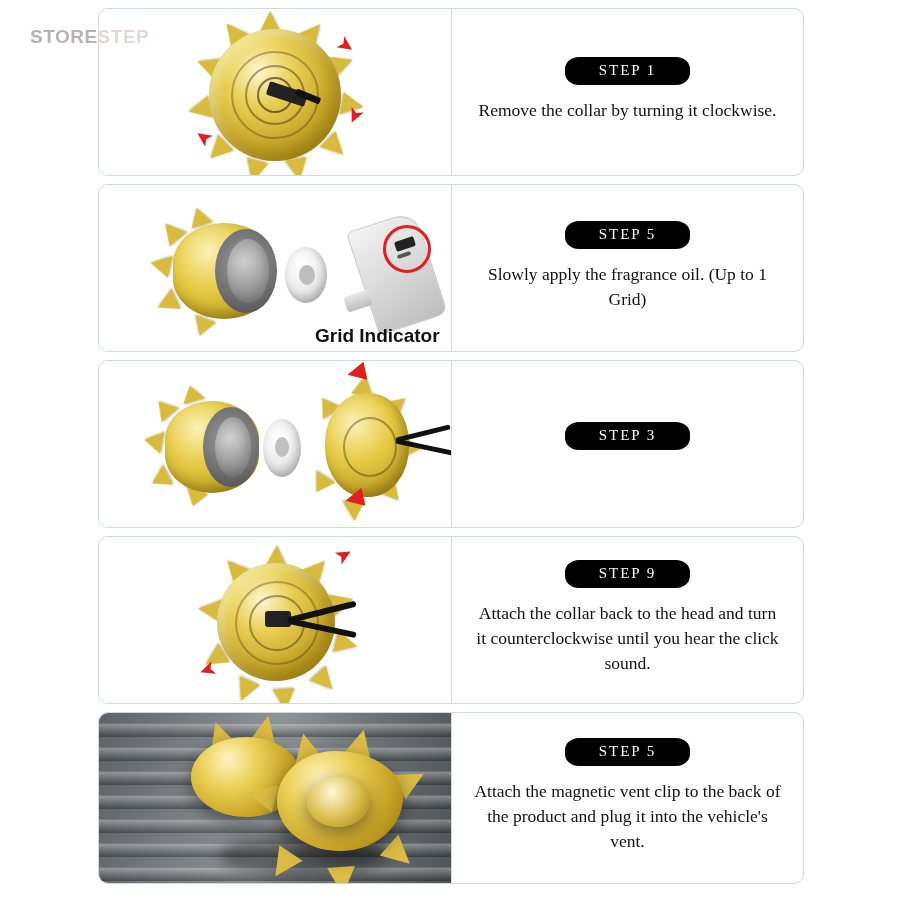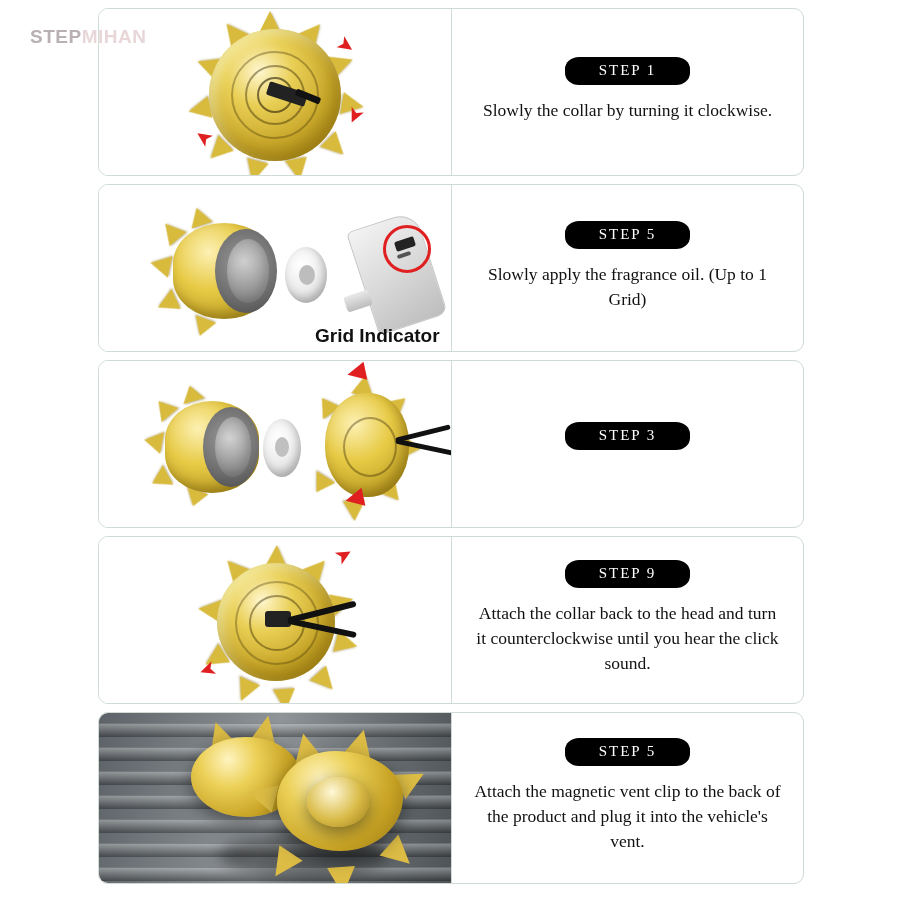--- a/index.html
+++ b/index.html
@@ -216,21 +216,21 @@
     position: absolute;
     border-radius: 50%;
     background: rgba(0,0,0,.35);
     filter: blur(7px);
   }
 </style>
 </head>
 <body>
 
 <div class="brand">
-  <span class="b1">STEP</span><span class="b2">MIHAN</span>
+  <span class="b1">STORE</span><span class="b2">STEP</span>
 </div>
 
 <div class="steps">
 
   <div class="step-row">
     <div class="illus">
 
       <div class="spike" style="left:160px; top:2px; transform:rotate(0deg);"></div>
       <div class="spike" style="left:196px; top:10px; transform:rotate(40deg);"></div>
       <div class="spike" style="left:222px; top:36px; transform:rotate(70deg);"></div>
@@ -249,21 +249,21 @@
       <div class="ring-lines" style="left:158px; top:68px; width:32px; height:32px; border-color:rgba(40,30,5,.6);"></div>
       <div class="nozzle" style="left:168px; top:78px; width:40px; height:14px; transform:rotate(18deg);"></div>
       <div class="nozzle" style="left:196px; top:84px; width:26px; height:7px; transform:rotate(22deg); background:#111;"></div>
 
       <div class="arrow-red" style="left:238px; top:26px; transform:rotate(35deg);">➤</div>
       <div class="arrow-red" style="left:247px; top:96px; transform:rotate(115deg);">➤</div>
       <div class="arrow-red" style="left:96px; top:118px; transform:rotate(215deg);">➤</div>
     </div>
     <div class="text-side">
       <div class="step-badge">STEP 1</div>
-      <div class="step-desc">Slowly the collar by turning it clockwise.</div>
+      <div class="step-desc">Remove the collar by turning it clockwise.</div>
     </div>
   </div>
 
   <div class="step-row">
     <div class="illus">
 
       <div class="spike" style="left:68px; top:34px; transform:rotate(-40deg); border-bottom-width:20px;"></div>
       <div class="spike" style="left:60px; top:62px; transform:rotate(-78deg); border-bottom-width:20px;"></div>
       <div class="spike" style="left:66px; top:94px; transform:rotate(-115deg); border-bottom-width:20px;"></div>
       <div class="spike" style="left:92px; top:22px; transform:rotate(-18deg); border-bottom-width:18px;"></div>

